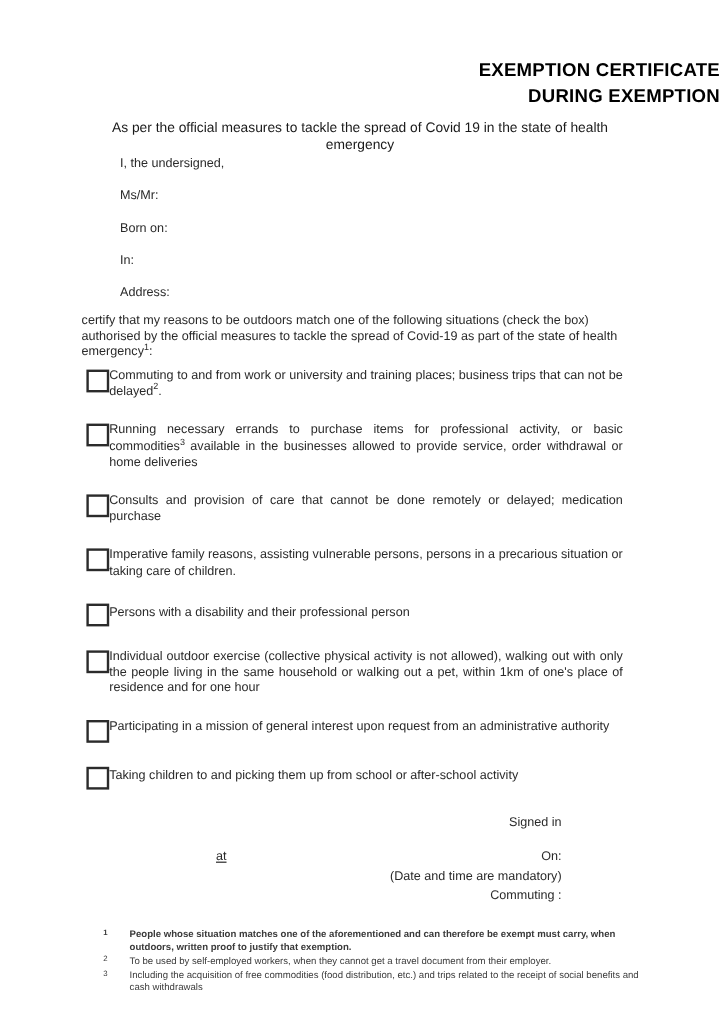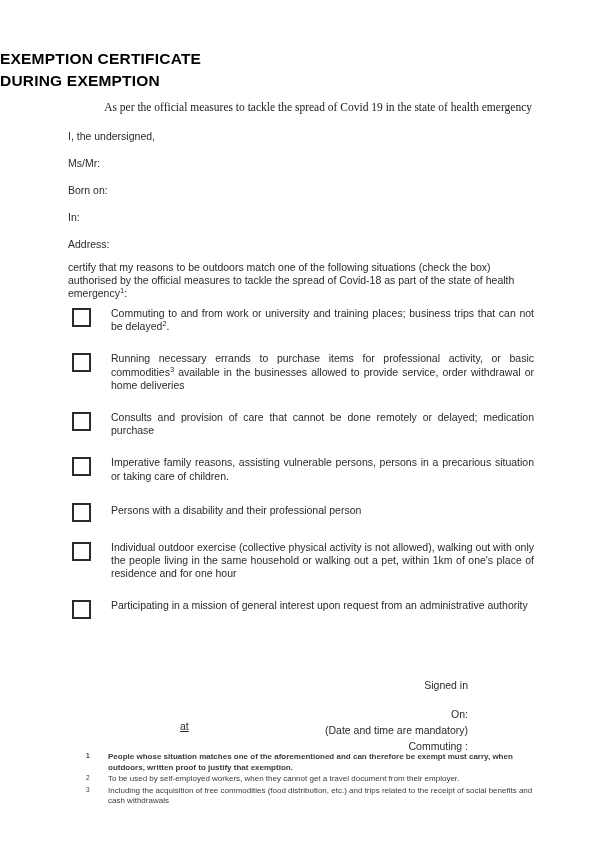--- a/index.html
+++ b/index.html
@@ -17,54 +17,55 @@
     color: #1c1c1c;
     -webkit-font-smoothing: antialiased;
   }
 
   
   .title-block {
     position: absolute;
     left: 0;
     top: 48px;
     width: 600px;
-    text-align: left;
+    text-align: right;
   }
   .doc-title {
     font-family: "Liberation Sans", sans-serif;
     font-weight: bold;
     font-size: 15.5px;
     letter-spacing: 0.2px;
     line-height: 22px;
     color: #000000;
   }
   .subtitle {
     position: absolute;
     left: 68px;
     top: 100px;
     width: 464px;
-    text-align: right;
-    font-family: Liberation Serif, serif;
+    text-align: center;
+    font-family: Liberation Sans, sans-serif;
     font-size: 11.5px;
     line-height: 14px;
     color: #1a1a1a;
   }
 
   
   .fields {
     position: absolute;
     left: 68px;
     top: 130px;
     width: 470px;
   }
   .field-line {
     font-size: 10.5px;
     line-height: 13px;
     height: 27px;
     color: #2a2a2a;
+    margin-left: 32px;
   }
 
   
   .certify {
     position: absolute;
     left: 68px;
     top: 261px;
     width: 466px;
     font-size: 10.5px;
     line-height: 13.2px;
@@ -93,21 +94,20 @@
     flex: 0 0 auto;
     width: 15px;
     height: 15px;
     border: 2px solid #2b2b2b;
     background: #ffffff;
     margin-top: 1px;
     margin-left: 4px;
     box-sizing: content-box;
   }
   .item-text {
-    margin-left: 20px;
     width: 428px;
     font-size: 10.5px;
     line-height: 13.2px;
     text-align: justify;
     color: #2a2a2a;
   }
   .check-row.single .item-text {
     padding-top: 2px;
   }
 
@@ -126,35 +126,35 @@
     margin-bottom: 14px;
   }
   .sig-on {
     position: relative;
     line-height: 16px;
     height: 16px;
   }
   .sig-at {
     position: absolute;
     left: 112px;
-    top: 12px;
+    top: 0;
     text-decoration: underline;
   }
   .sig-note {
     line-height: 16px;
   }
   .sig-line {
     line-height: 16px;
   }
 
   
   .footnotes {
     position: absolute;
     left: 86px;
-    top: 752px;
+    top: 774px;
     width: 452px;
     color: #3a3a3a;
   }
   .fn-row {
     position: relative;
     padding-left: 22px;
     font-size: 8px;
     line-height: 10.5px;
     margin-bottom: 1px;
   }
@@ -183,21 +183,21 @@
 
   <div class="fields">
     <div class="field-line">I, the undersigned,</div>
     <div class="field-line">Ms/Mr:</div>
     <div class="field-line">Born on:</div>
     <div class="field-line">In:</div>
     <div class="field-line">Address:</div>
   </div>
 
   <div class="certify">
-    <span>certify that my reasons to be outdoors match one of the following situations (check the box) authorised by the official measures to tackle the spread of Covid-18 as part of the state of health emergency</span><sup>1</sup><span>:</span>
+    <span>certify that my reasons to be outdoors match one of the following situations (check the box) authorised by the official measures to tackle the spread of Covid-19 as part of the state of health emergency</span><sup>1</sup><span>:</span>
   </div>
 
   <div class="checklist">
       <div class="check-row">
         <div class="checkbox"></div>
         <div class="item-text"><span>Commuting to and from work or university and training places; business trips that can not be delayed</span><sup>2</sup><span>.</span></div>
       </div>
       <div class="check-row">
         <div class="checkbox"></div>
         <div class="item-text"><span>Running necessary errands to purchase items for professional activity, or basic commodities</span><sup>3</sup><span> available in the businesses allowed to provide service, order withdrawal or home deliveries</span></div>
@@ -214,20 +214,24 @@
         <div class="checkbox"></div>
         <div class="item-text"><span>Persons with a disability and their professional person</span></div>
       </div>
       <div class="check-row">
         <div class="checkbox"></div>
         <div class="item-text"><span>Individual outdoor exercise (collective physical activity is not allowed), walking out with only the people living in the same household or walking out a pet, within 1km of one's place of residence and for one hour</span></div>
       </div>
       <div class="check-row">
         <div class="checkbox"></div>
         <div class="item-text"><span>Participating in a mission of general interest upon request from an administrative authority</span></div>
+      </div>
+      <div class="check-row single">
+        <div class="checkbox"></div>
+        <div class="item-text"><span>Taking children to and picking them up from school or after-school activity</span></div>
       </div>
     </div>
 
   <div class="signature">
     <div class="sig-signedin">Signed in</div>
     <div class="sig-on">
       <span>On:</span>
       <span class="sig-at">at</span>
     </div>
     <div class="sig-note">(Date and time are mandatory)</div>

